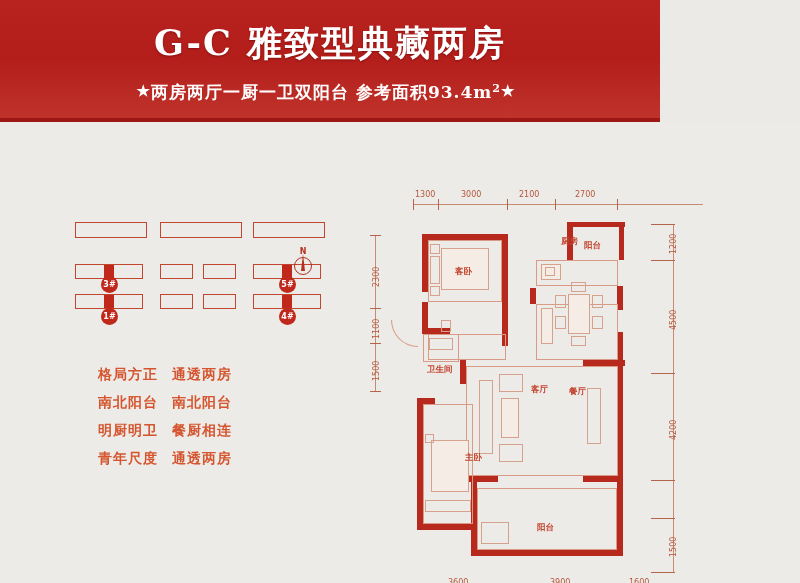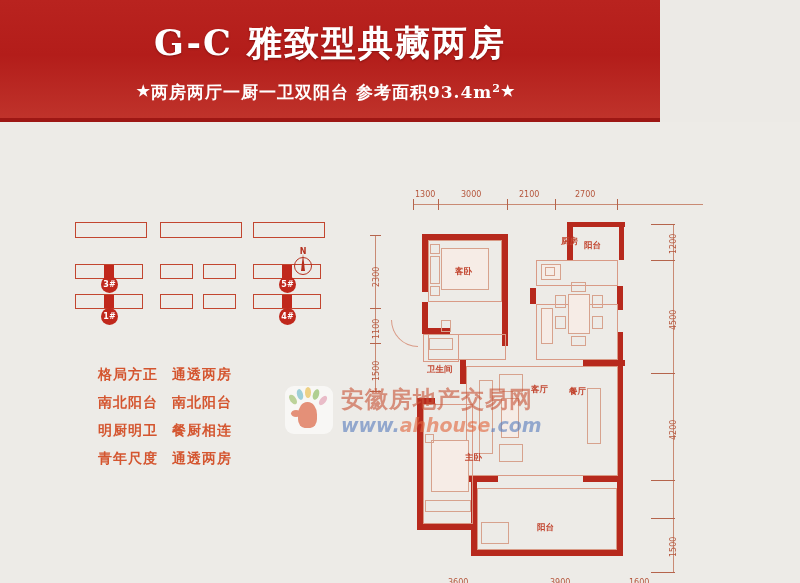--- a/index.html
+++ b/index.html
@@ -442,28 +442,14 @@
     <div class="roomlabel" style="left:100px; top:84px;">客卧</div>
     <div class="roomlabel" style="left:206px; top:54px;">厨房</div>
     <div class="roomlabel" style="left:229px; top:58px;">阳台</div>
     <div class="roomlabel" style="left:214px; top:168px;margin-top:36px;">餐厅</div>
     <div class="roomlabel" style="left:72px;  top:182px;">卫生间</div>
     <div class="roomlabel" style="left:176px; top:202px;text-align:right;">客厅</div>
     <div class="roomlabel" style="left:110px; top:270px;">主卧</div>
     <div class="roomlabel" style="left:182px; top:340px;">阳台</div>
   </div>
 
-  <div class="watermark">
-    <div class="wm-logo">
-      <div class="petal" style="left:5px;  top:8px;  background:#9fc46a; transform:rotate(-35deg);"></div>
-      <div class="petal" style="left:12px; top:3px;  background:#6fbfd0; transform:rotate(-15deg);"></div>
-      <div class="petal" style="left:20px; top:1px;  background:#f0c24a; transform:rotate(0deg);"></div>
-      <div class="petal" style="left:28px; top:3px;  background:#8bbf5e; transform:rotate(18deg);"></div>
-      <div class="petal" style="left:35px; top:9px;  background:#e8a0b6; transform:rotate(38deg);"></div>
-      <div class="wm-pet"></div>
-    </div>
-    <div class="wm-cn">安徽房地产交易网</div>
-    <div class="wm-url">
-      <span class="blue">www.</span><span>ahhouse</span><span class="blue">.com</span>
-    </div>
-  </div>
 
 </div>
 
 </body></html>

